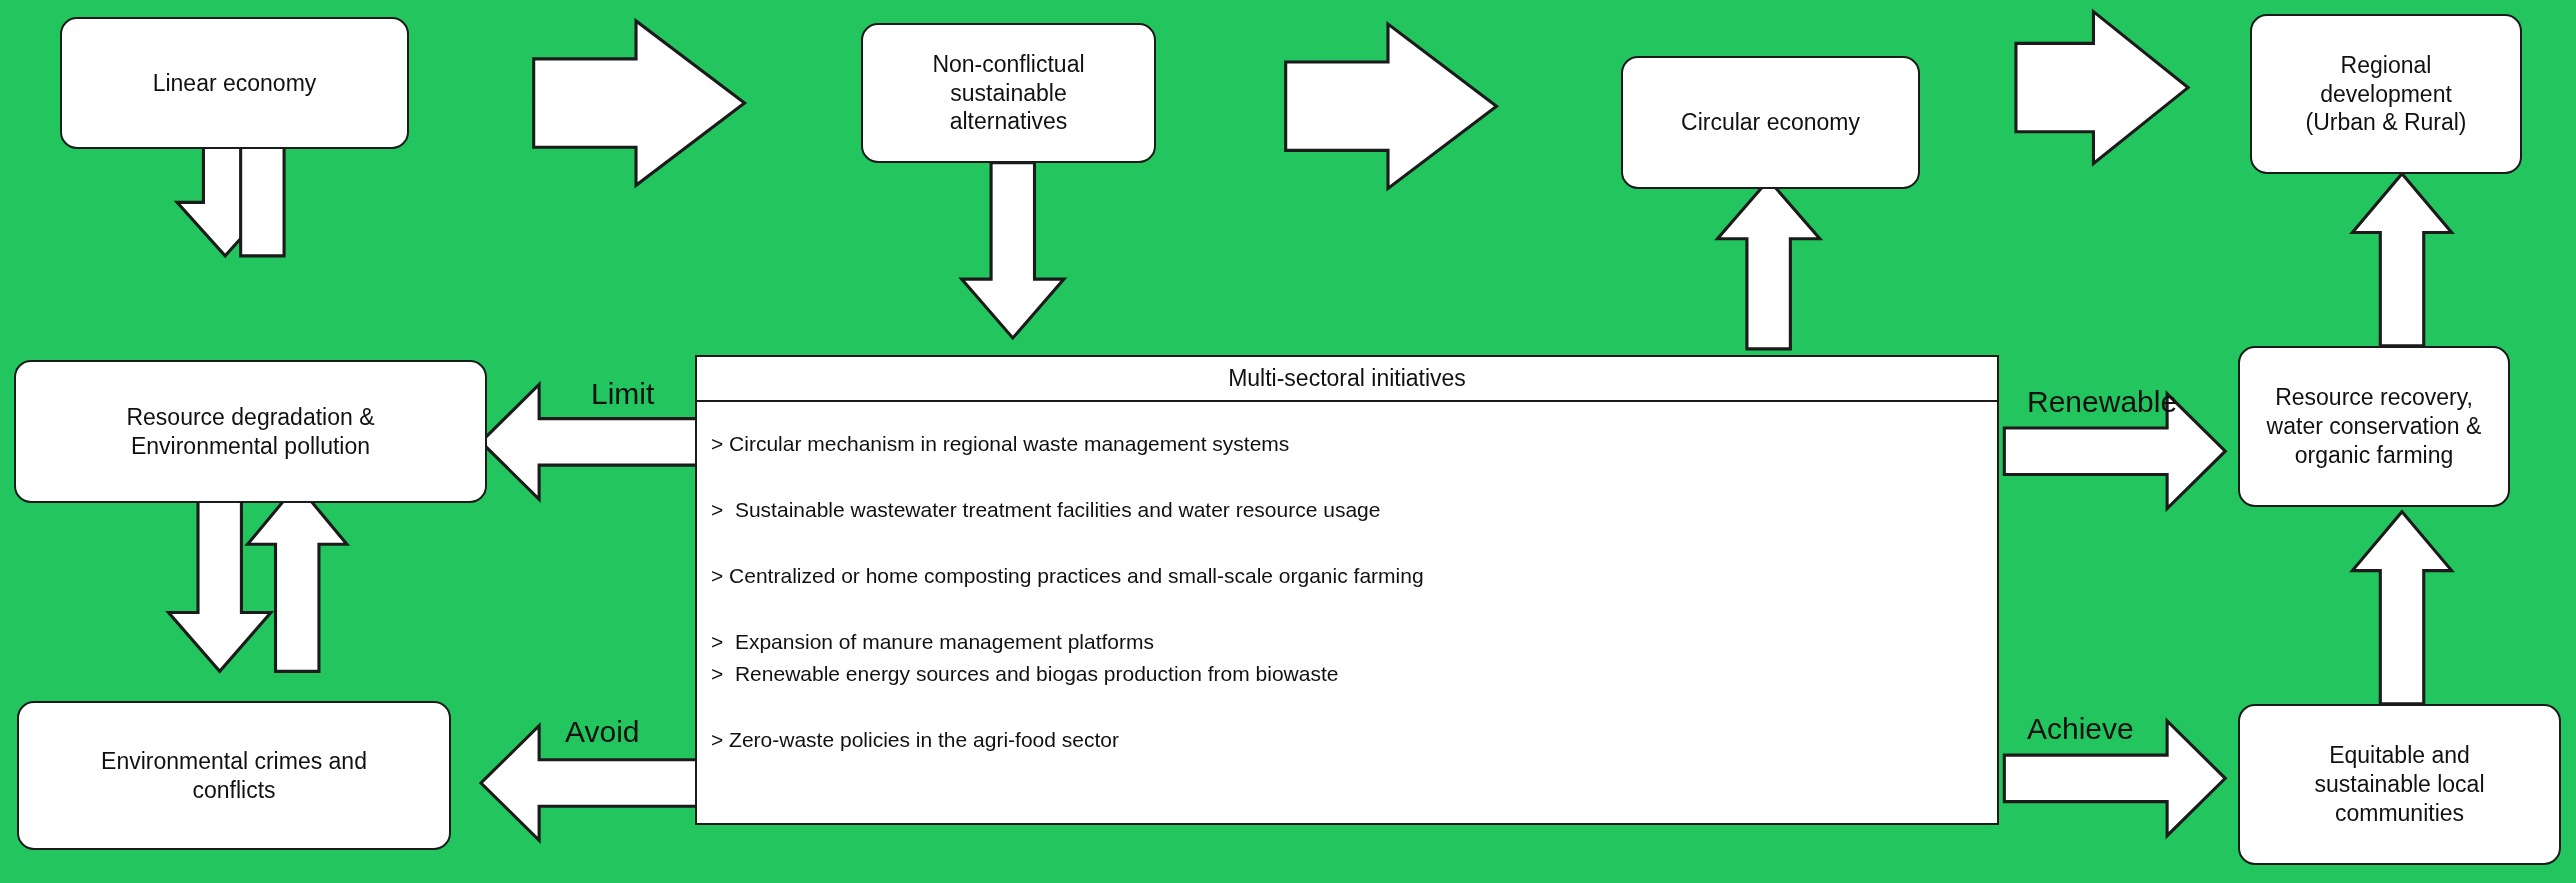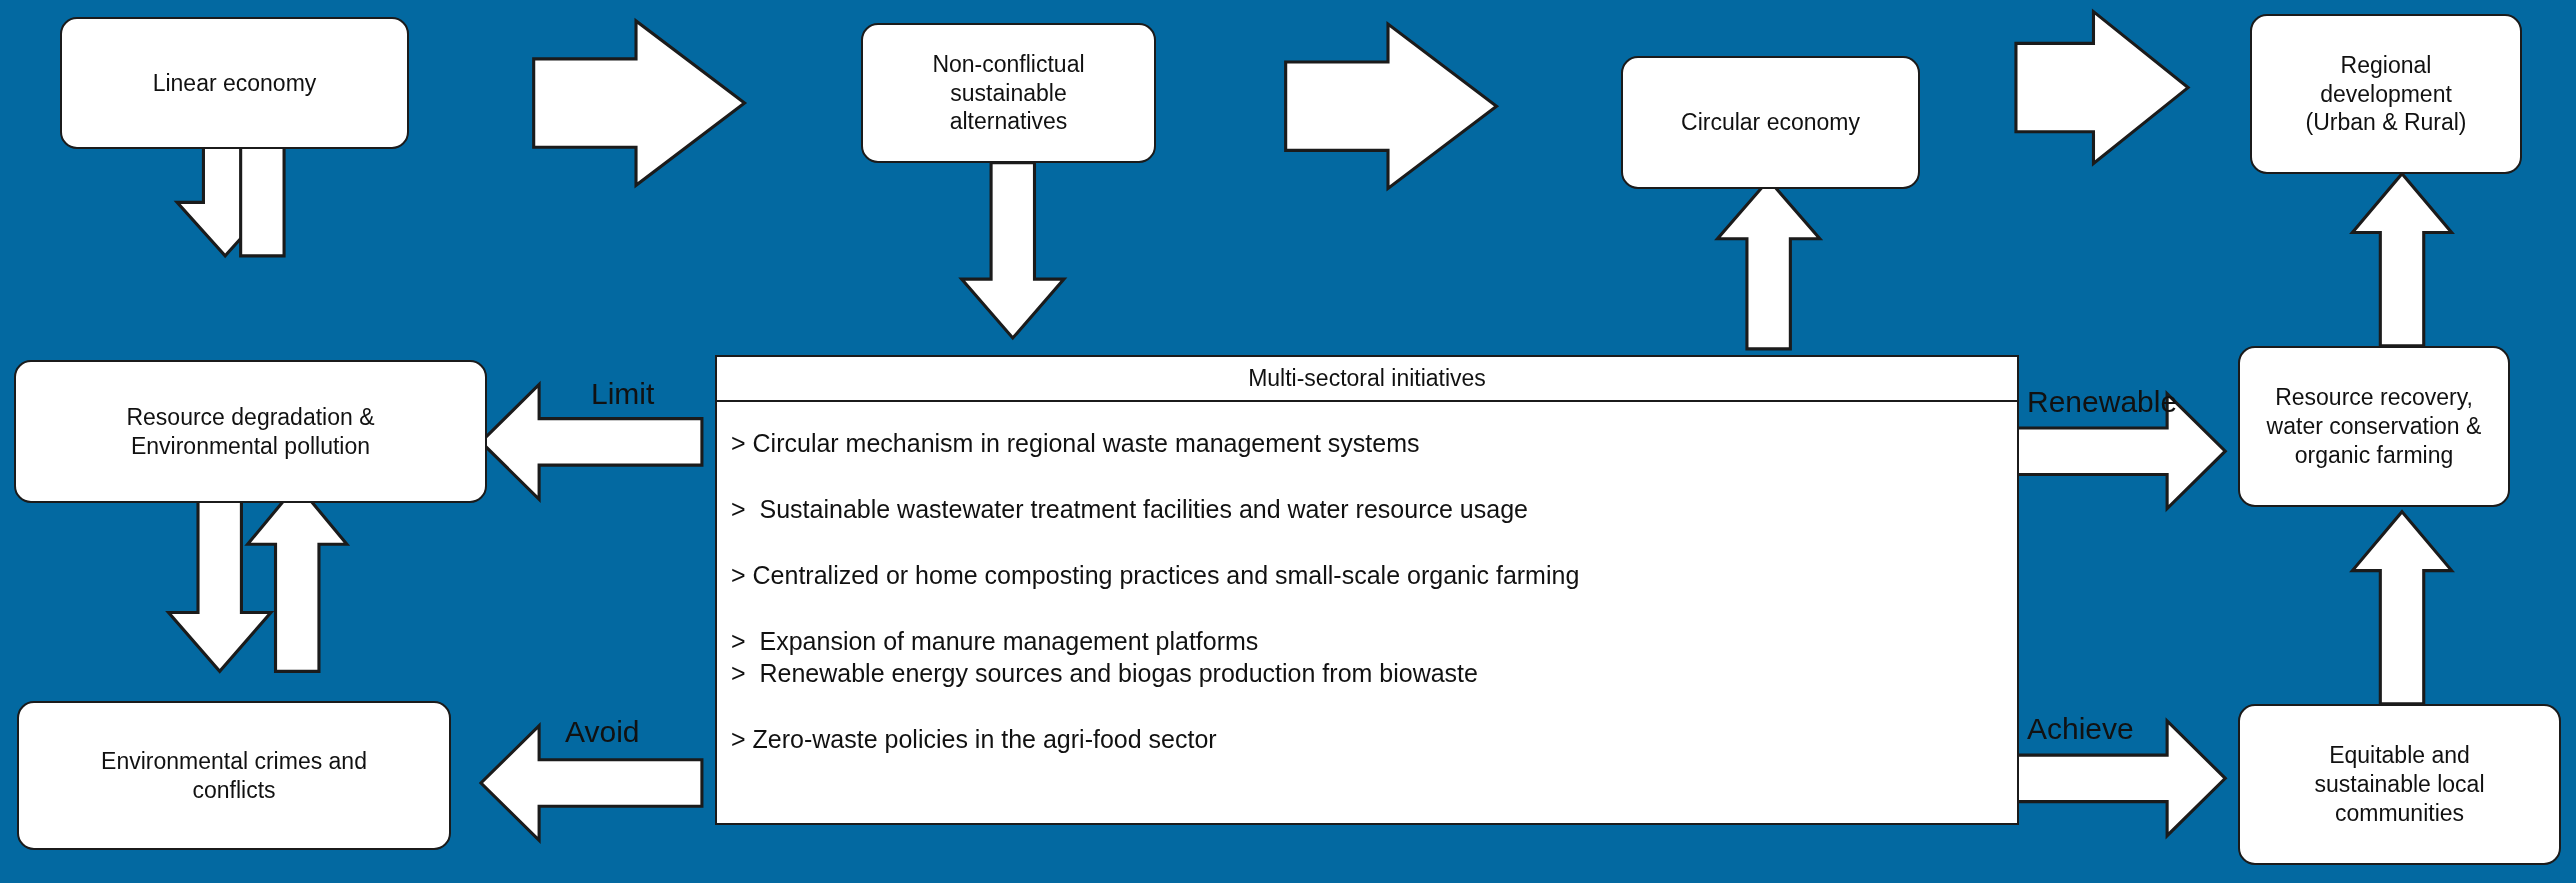--- a/index.html
+++ b/index.html
@@ -4,21 +4,21 @@
 <style>
   html, body {
     margin: 0;
     padding: 0;
     background: #ffffff;
   }
   #stage {
     position: relative;
     width: 2576px;
     height: 883px;
-    background: #0369a1;
+    background: #22c55e;
     font-family: "Liberation Sans", sans-serif;
     overflow: hidden;
   }
   svg.layer {
     position: absolute;
     top: 0; left: 0;
     width: 2576px;
     height: 883px;
   }
   .node-box {
@@ -58,21 +58,21 @@
     color: #111111;
   }
   .panel-list {
     position: absolute;
     left: 0; right: 0;
     top: 43px; bottom: 0;
     padding: 11px 14px 7.8px 14px;
     box-sizing: border-box;
   }
   .panel-item {
-    font-size: 25px;
+    font-size: 21px;
     color: #111111;
     line-height: 1.1;
     height: 32px;
     display: flex;
     align-items: center;
     white-space: pre;
   }
   .edge-label {
     position: absolute;
     font-size: 30px;
@@ -155,21 +155,21 @@
 water conservation &amp;
 organic farming</span>
   </div>
 
   <div class="node-box" style="left:2238px; top:704px; width:323px; height:161px;">
     <span class="node-text">Equitable and
 sustainable local
 communities</span>
   </div>
 
-  <div class="panel" style="left:715px; top:355px; width:1304px; height:470px;">
+  <div class="panel" style="left:695px; top:355px; width:1304px; height:470px;">
     <div class="panel-title">
       <span>Multi-sectoral initiatives</span>
     </div>
     <div class="panel-list">
       <div class="panel-item" style="margin-top:17px;">&gt; Circular mechanism in regional waste management systems</div>
       <div class="panel-item" style="margin-top:34px;">&gt;  Sustainable wastewater treatment facilities and water resource usage</div>
       <div class="panel-item" style="margin-top:34px;">&gt; Centralized or home composting practices and small-scale organic farming</div>
       <div class="panel-item" style="margin-top:34px;">&gt;  Expansion of manure management platforms</div>
       <div class="panel-item" style="">&gt;  Renewable energy sources and biogas production from biowaste</div>
       <div class="panel-item" style="margin-top:34px;">&gt; Zero-waste policies in the agri-food sector</div>

